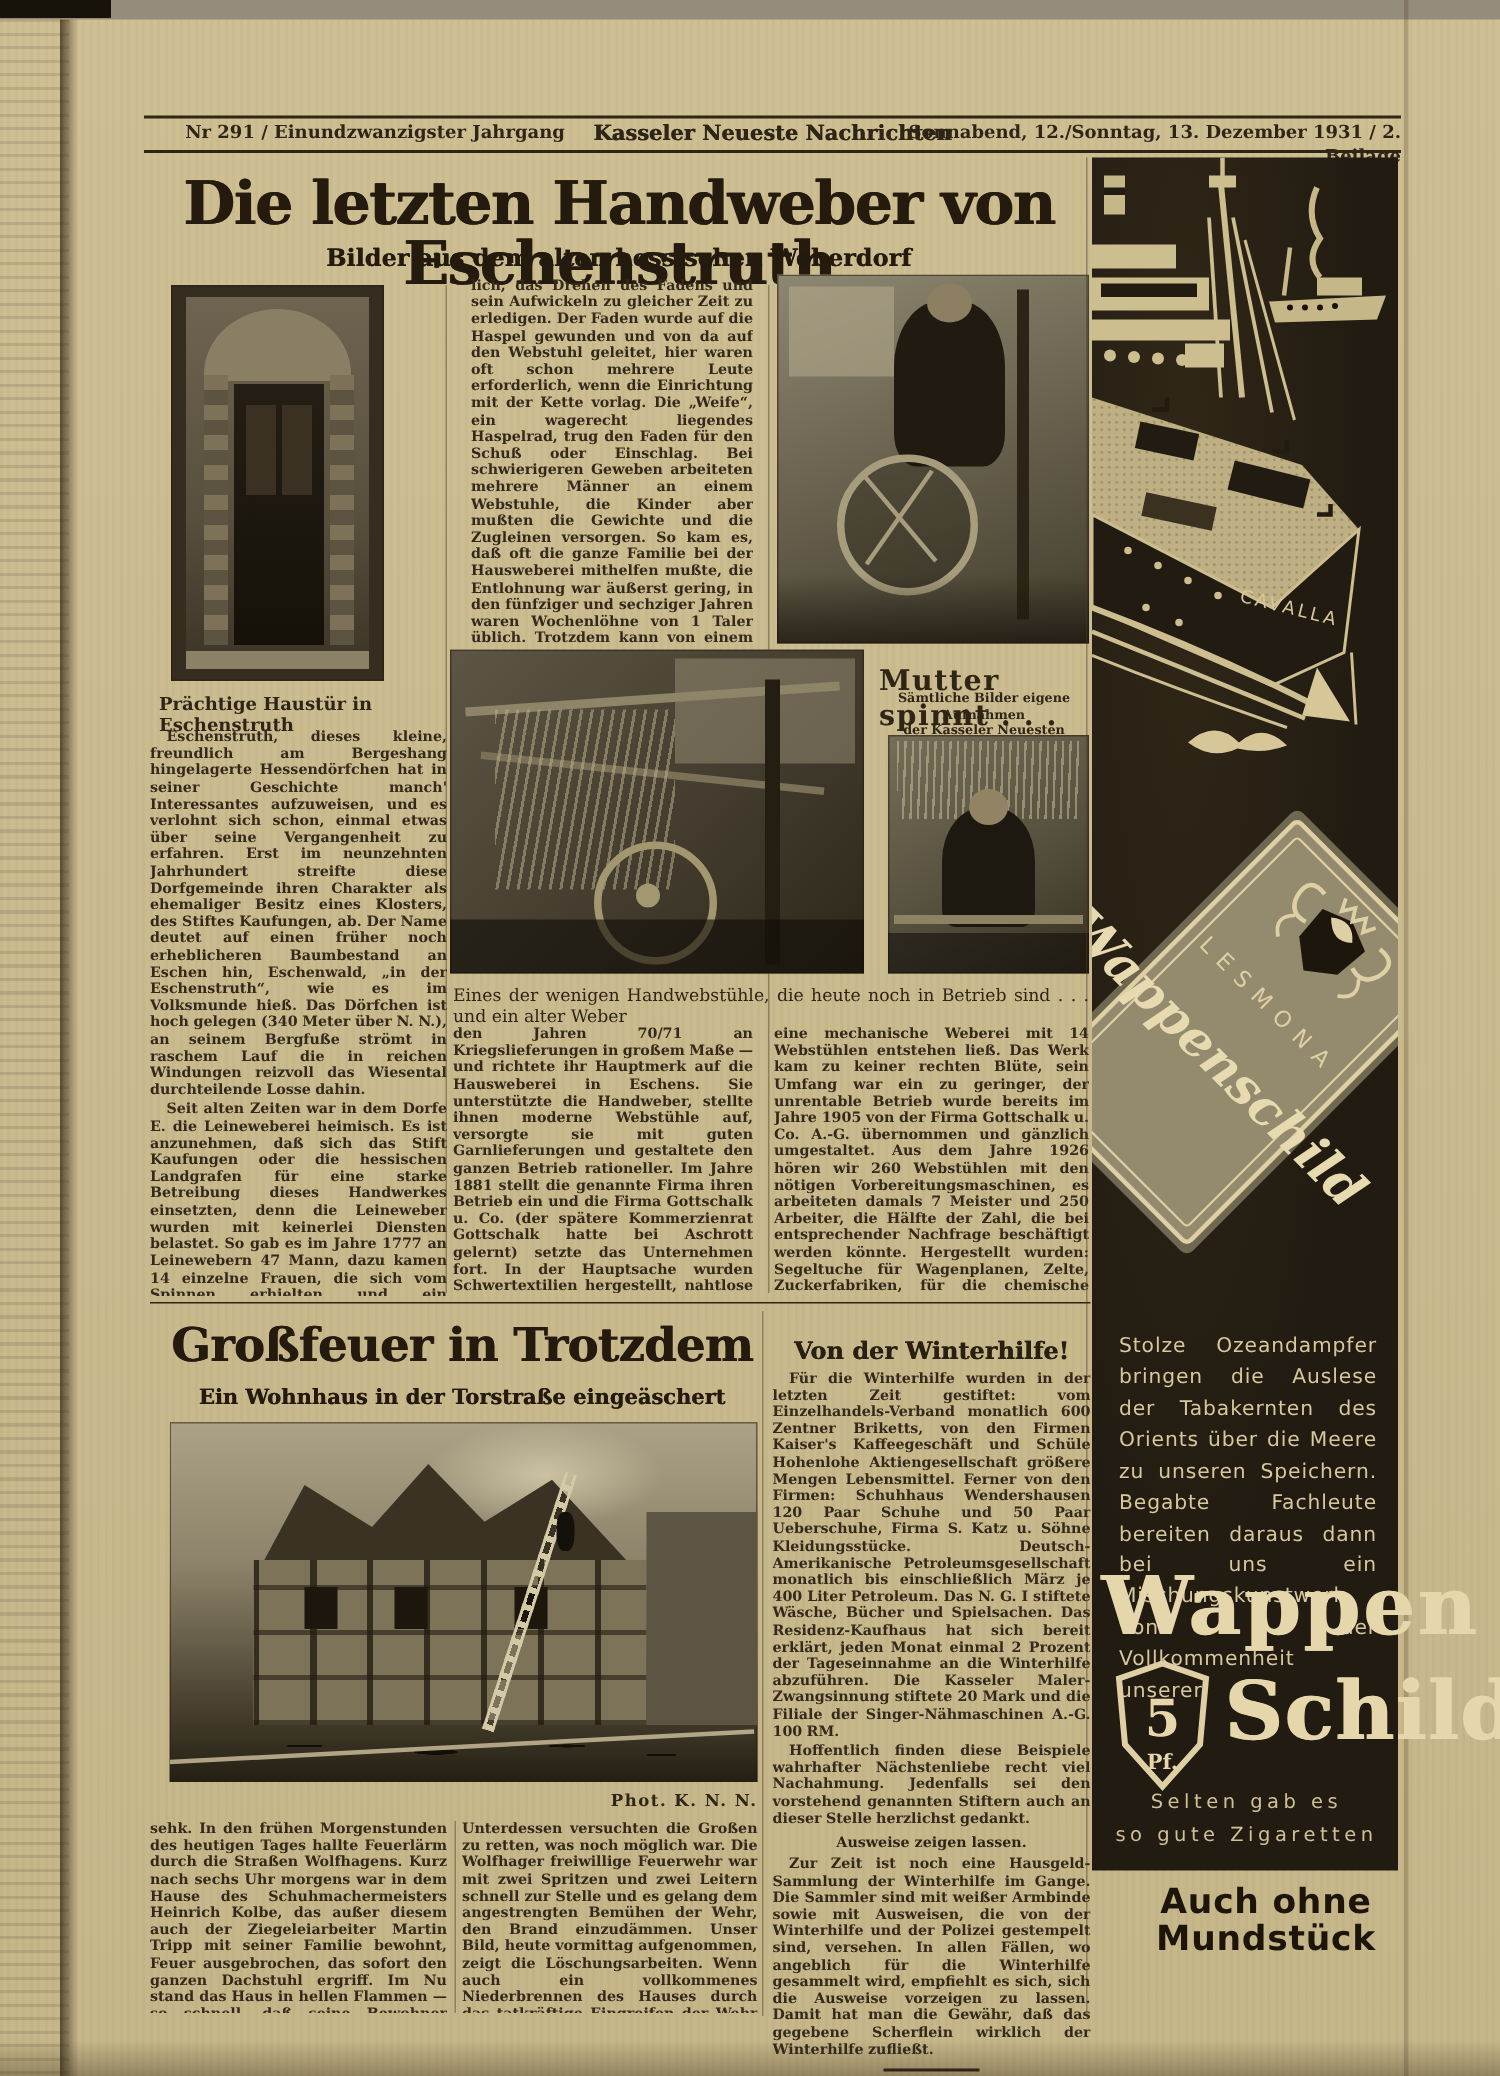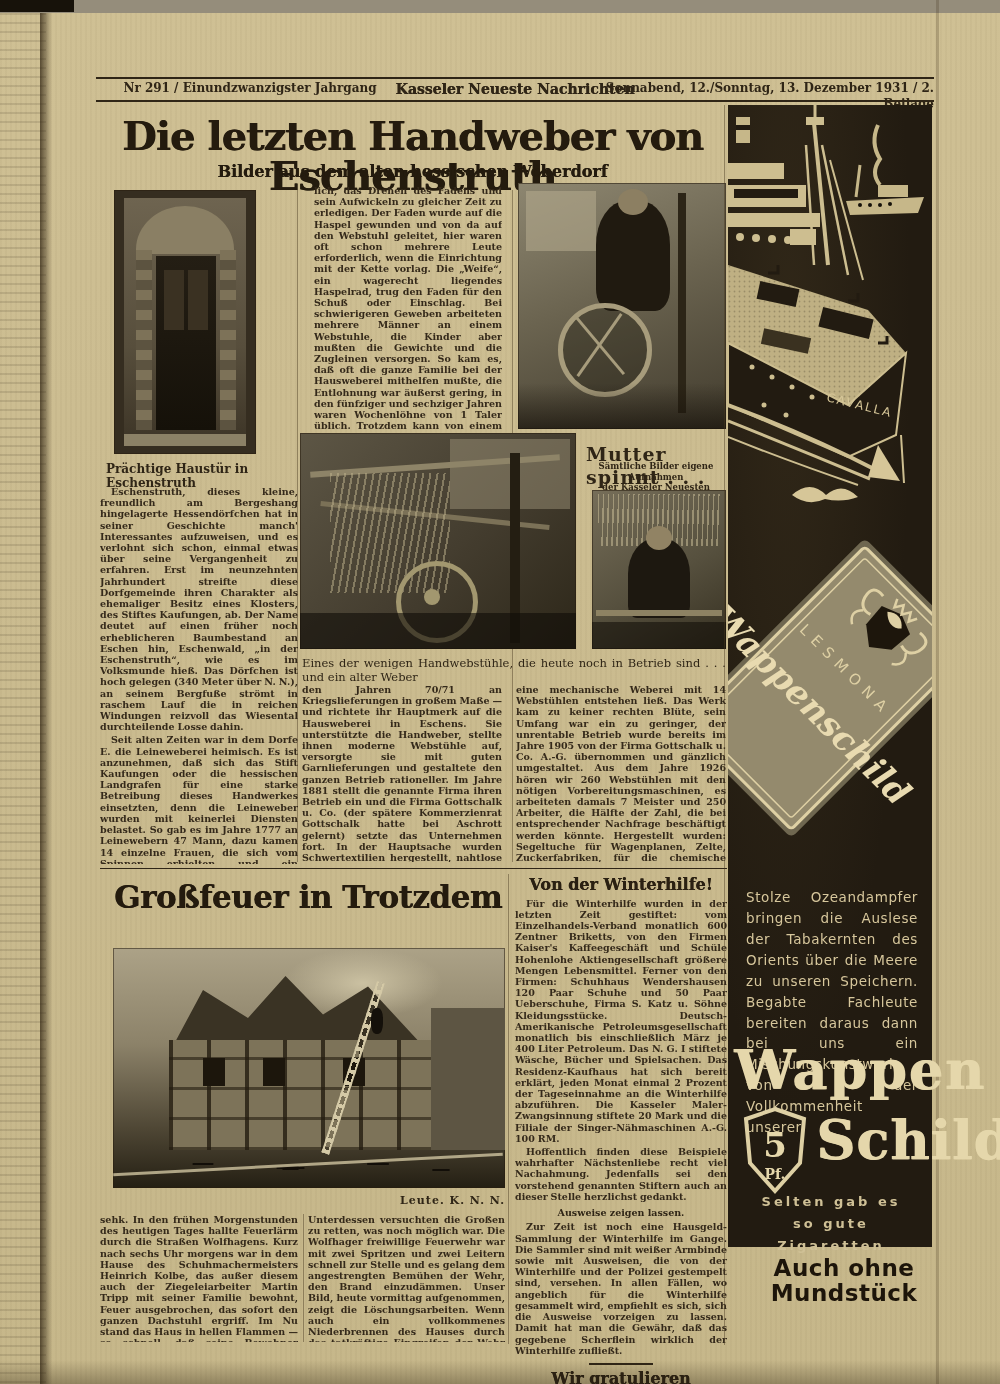--- a/index.html
+++ b/index.html
@@ -128,47 +128,48 @@
   </div>
   <div class="abs col" style="left:516px;top:684px;width:210px;height:178px;">
     <p class="noind">eine mechanische Weberei mit 14 Webstühlen entstehen ließ. Das Werk kam zu keiner rechten Blüte, sein Umfang war ein zu geringer, der unrentable Betrieb wurde bereits im Jahre 1905 von der Firma Gottschalk u. Co. A.-G. übernommen und gänzlich umgestaltet. Aus dem Jahre 1926 hören wir 260 Webstühlen mit den nötigen Vorbereitungsmaschinen, es arbeiteten damals 7 Meister und 250 Arbeiter, die Hälfte der Zahl, die bei entsprechender Nachfrage beschäftigt werden könnte. Hergestellt wurden: Segeltuche für Wagenplanen, Zelte, Zuckerfabriken, für die chemische Industrie Filter und Preßtuche, Leinen für die Schuh- und Kofferfabrikation. Ferner entstanden die für Farben- und Porzellanfabriken notwendigen Stoffe und die Segeltuche, die für die Bereifungen in den Gummiwarenfabriken benötigt werden.</p>
 
   </div>
 
   <div class="abs hline" style="left:100px;top:868px;width:627px;height:1px;"></div>
   <div class="abs vline" style="left:508px;top:874px;height:470px;"></div>
 
   <div class="abs h2line" style="left:108px;top:882px;width:400px;text-align:center;">Großfeuer in Trotzdem</div>
+  <div class="abs subhead" style="left:108px;top:925px;width:400px;text-align:center;font-size:14px;">Ein Wohnhaus in der Torstraße eingeäschert</div>
 
   <div class="abs photo" style="left:113px;top:948px;width:392px;height:240px;background:linear-gradient(180deg,#aca287 0%,#8c8269 40%,#4f4735 75%,#241f13 100%);">
     <div class="abs" style="left:170px;top:0;width:160px;height:70px;background:radial-gradient(ellipse at center,#cbc1a2 0%,rgba(203,193,162,0) 70%);"></div>
     <div class="abs" style="left:60px;top:28px;width:250px;height:70px;background:#3a3324;clip-path:polygon(0 100%,12% 20%,30% 60%,45% 0,60% 55%,78% 15%,100% 100%);"></div>
     <div class="abs" style="left:56px;top:92px;width:262px;height:110px;background:#7d7359;"></div>
     <div class="abs" style="left:56px;top:92px;width:262px;height:110px;background:repeating-linear-gradient(90deg,rgba(35,28,16,.8) 0 4px,rgba(0,0,0,0) 4px 38px),repeating-linear-gradient(0deg,rgba(35,28,16,.6) 0 3px,rgba(0,0,0,0) 3px 30px);"></div>
     <div class="abs" style="left:90px;top:110px;width:22px;height:28px;background:#1c160c;"></div>
     <div class="abs" style="left:150px;top:110px;width:22px;height:28px;background:#1c160c;"></div>
     <div class="abs" style="left:230px;top:110px;width:22px;height:28px;background:#1c160c;"></div>
     <div class="abs" style="left:236px;top:30px;width:8px;height:180px;background:repeating-linear-gradient(0deg,#d4c9a6 0 4px,rgba(0,0,0,0) 4px 12px),linear-gradient(90deg,#d4c9a6 0 2px,rgba(0,0,0,0) 2px 6px,#d4c9a6 6px 8px);transform:rotate(18deg);"></div>
     <div class="abs" style="left:258px;top:60px;width:12px;height:26px;background:#14100a;border-radius:40%;"></div>
     <div class="abs" style="left:20px;top:196px;width:350px;height:40px;background:radial-gradient(ellipse at 20% 50%,#120e08 0 12px,rgba(0,0,0,0) 13px),radial-gradient(ellipse at 45% 60%,#120e08 0 14px,rgba(0,0,0,0) 15px),radial-gradient(ellipse at 70% 50%,#120e08 0 12px,rgba(0,0,0,0) 13px),radial-gradient(ellipse at 88% 65%,#120e08 0 10px,rgba(0,0,0,0) 11px);"></div>
     <div class="abs" style="left:0px;top:215px;width:390px;height:3px;background:#cfc4a0;transform:rotate(-3deg);opacity:.8;"></div>
     <div class="abs" style="left:318px;top:60px;width:74px;height:142px;background:#5d5543;"></div>
   </div>
-  <div class="abs" style="left:330px;top:1194px;width:175px;text-align:right;font:700 11px/1.2 'DejaVu Serif',serif;color:#2f2516;letter-spacing:1px;">Leute. K. N. N.</div>
+  <div class="abs" style="left:330px;top:1194px;width:175px;text-align:right;font:700 11px/1.2 'DejaVu Serif',serif;color:#2f2516;letter-spacing:1px;">Phot. K. N. N.</div>
 
   <div class="abs col" style="left:100px;top:1214px;width:198px;height:128px;">
     <p class="noind">sehk.  In den frühen Morgenstunden des heutigen Tages hallte Feuerlärm durch die Straßen Wolfhagens. Kurz nach sechs Uhr morgens war in dem Hause des Schuhmachermeisters Heinrich Kolbe, das außer diesem auch der Ziegeleiarbeiter Martin Tripp mit seiner Familie bewohnt, Feuer ausgebrochen, das sofort den ganzen Dachstuhl ergriff. Im Nu stand das Haus in hellen Flammen — so schnell, daß seine Bewohner zunächst nur an eine Rettung des nackten Lebens denken konnten. Im Hemd liefen die kleinen Kinder der Familien in die Eiseskälte hinaus — von freundlichen Nachbarn schnell ins eigene Bett gesteckt,</p>
   </div>
   <div class="abs vline" style="left:303px;top:1214px;height:128px;"></div>
   <div class="abs col" style="left:308px;top:1214px;width:197px;height:128px;">
     <p class="noind">Unterdessen versuchten die Großen zu retten, was noch möglich war. Die Wolfhager freiwillige Feuerwehr war mit zwei Spritzen und zwei Leitern schnell zur Stelle und es gelang dem angestrengten Bemühen der Wehr, den Brand einzudämmen. Unser Bild, heute vormittag aufgenommen, zeigt die Löschungsarbeiten. Wenn auch ein vollkommenes Niederbrennen des Hauses durch das tatkräftige Eingreifen der Wehr verhindert werden konnte, so bedeutet der Verlust des Hauses noch einen schweren Schicksalsschlag für die betroffenen Familien, zumal auch Möbelstücke mitverbrannt sind und nicht aller Schaden durch Versicherung gedeckt ist.</p>
   </div>
 
   <div class="abs" style="left:515px;top:876px;width:212px;height:470px;">
-    <div class="secthead" style="margin-bottom:4px;">Von der Winterhilfe!</div>
+    <div class="secthead" style="margin-bottom:4px;margin-top:16px;">Von der Winterhilfe!</div>
     <div class="col" style="position:static;height:auto;">
       <p>Für die Winterhilfe wurden in der letzten Zeit gestiftet: vom Einzelhandels-Verband monatlich 600 Zentner Briketts, von den Firmen Kaiser's Kaffeegeschäft und Schüle Hohenlohe Aktiengesellschaft größere Mengen Lebensmittel. Ferner von den Firmen: Schuhhaus Wendershausen 120 Paar Schuhe und 50 Paar Ueberschuhe, Firma S. Katz u. Söhne Kleidungsstücke. Deutsch-Amerikanische Petroleumsgesellschaft monatlich bis einschließlich März je 400 Liter Petroleum. Das N. G. I stiftete Wäsche, Bücher und Spielsachen. Das Residenz-Kaufhaus hat sich bereit erklärt, jeden Monat einmal 2 Prozent der Tageseinnahme an die Winterhilfe abzuführen. Die Kasseler Maler-Zwangsinnung stiftete 20 Mark und die Filiale der Singer-Nähmaschinen A.-G. 100 RM.</p>
       <p>Hoffentlich finden diese Beispiele wahrhafter Nächstenliebe recht viel Nachahmung. Jedenfalls sei den vorstehend genannten Stiftern auch an dieser Stelle herzlichst gedankt.</p>
     </div>
     <div class="smallbold" style="margin:3px 0;">Ausweise zeigen lassen.</div>
     <div class="col" style="position:static;height:auto;">
       <p>Zur Zeit ist noch eine Hausgeld-Sammlung der Winterhilfe im Gange. Die Sammler sind mit weißer Armbinde sowie mit Ausweisen, die von der Winterhilfe und der Polizei gestempelt sind, versehen. In allen Fällen, wo angeblich für die Winterhilfe gesammelt wird, empfiehlt es sich, sich die Ausweise vorzeigen zu lassen. Damit hat man die Gewähr, daß das gegebene Scherflein wirklich der Winterhilfe zufließt.</p>
     </div>
     <div style="width:64px;height:2px;background:#2f2516;margin:5px auto;"></div>
     <div class="secthead" style="margin-bottom:3px;">Wir gratulieren</div>
@@ -267,21 +268,21 @@
     <div class="abs adtxt" style="left:18px;top:782px;width:172px;">Stolze Ozeandampfer bringen die Auslese der Tabakernten des Orients über die Meere zu unseren Speichern. Begabte Fachleute bereiten daraus dann bei uns ein Mischungskunstwerk von der Vollkommenheit unserer</div>
 
     <div class="abs adbig" style="left:6px;top:938px;width:196px;text-align:center;letter-spacing:2px;">Wappen</div>
     <svg width="74" height="92" viewBox="0 0 74 92" style="position:absolute;left:10px;top:1000px;">
       <path d="M37 4 L66 14 L62 58 L37 86 L12 58 L8 14 Z" fill="none" stroke="#ded0a4" stroke-width="4"></path>
       <text x="37" y="52" text-anchor="middle" fill="#e5d7ab" font-family="DejaVu Serif, serif" font-size="34" font-weight="bold">5</text>
       <text x="37" y="74" text-anchor="middle" fill="#e5d7ab" font-family="DejaVu Serif, serif" font-size="14" font-weight="bold">Pf.</text>
     </svg>
     <div class="abs adbig" style="left:88px;top:1008px;width:116px;text-align:center;letter-spacing:1px;">Schild</div>
 
-    <div class="abs adtag" style="left:8px;top:1086px;width:190px;font-weight:bold;">
+    <div class="abs adtag" style="left:8px;top:1086px;width:190px;">
       <div>Selten gab es</div>
       <div>so gute Zigaretten</div>
     </div>
   </div>
 
   <div class="abs claim" style="left:740px;top:1256px;width:208px;text-align:center;">Auch ohne Mundstück</div>
 
 </div>
 
 </body></html>

